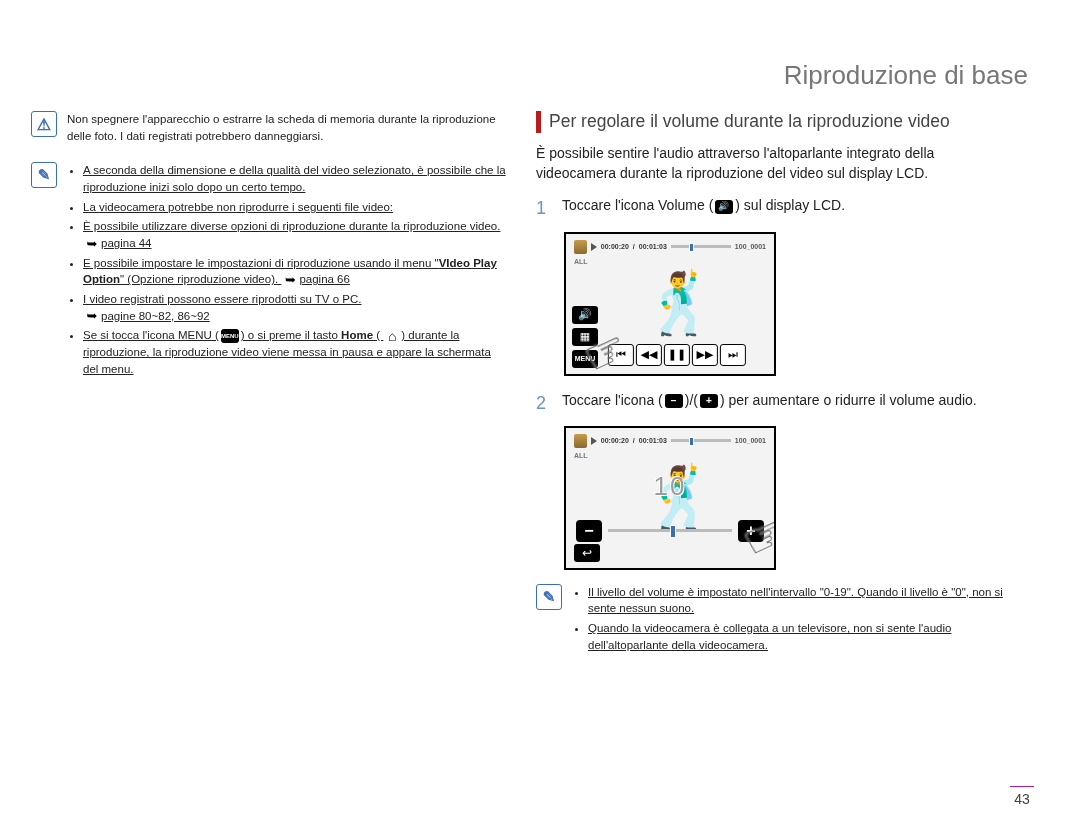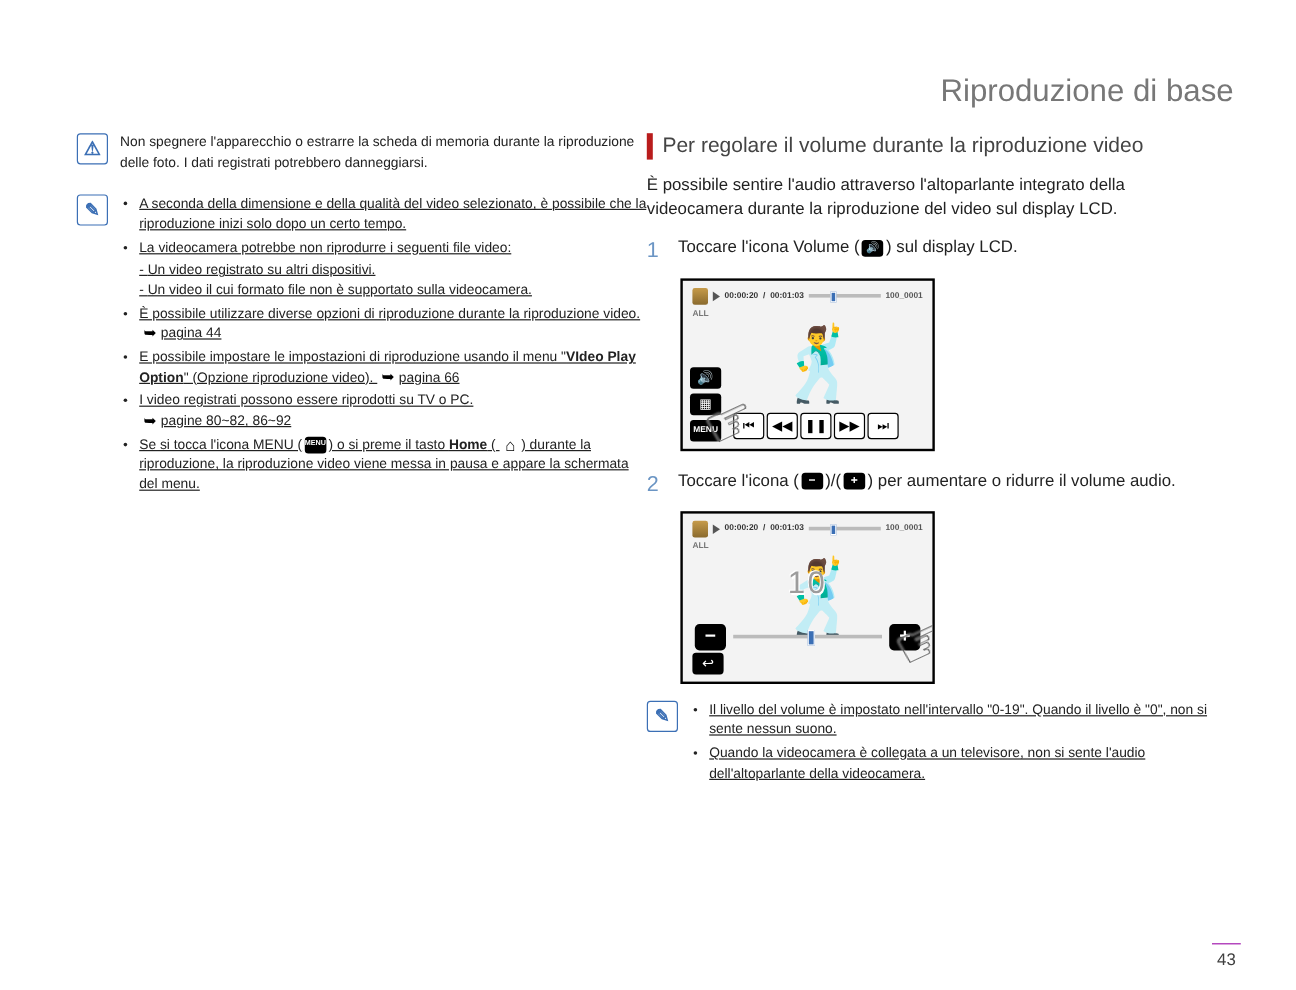--- a/index.html
+++ b/index.html
@@ -7,32 +7,33 @@
     padding: 0;
     background: #fff;
     font-family: Arial, Helvetica, sans-serif;
     color: #222;
   }
   .page {
     width: 1080px;
     height: 825px;
     position: relative;
     box-sizing: border-box;
-    padding: 60px 46px 30px 64px;
+    padding: 60px 46px 30px 31px;
   }
   .header {
     text-align: right;
     font-size: 26px;
     color: #777;
     font-weight: 400;
     margin-bottom: 20px;
     padding-right: 6px;
   }
   .columns {
     display: flex;
+    gap: 30px;
   }
   .col-left { width: 475px; }
   .col-right { width: 475px; }
 
   .note-row {
     display: flex;
     gap: 10px;
     margin-bottom: 18px;
   }
   .icon-box {
@@ -192,24 +193,20 @@
         <div class="small">Non spegnere l'apparecchio o estrarre la scheda di memoria durante la riproduzione delle foto. I dati registrati potrebbero danneggiarsi.</div>
       </div>
 
       <div class="note-row">
         <div class="icon-box icon-note"></div>
         <div class="small">
           <ul class="notes">
             <li>A seconda della dimensione e della qualità del video selezionato, è possibile che la riproduzione inizi solo dopo un certo tempo.</li>
             <li>
               <span>La videocamera potrebbe non riprodurre i seguenti file video:</span>
-              <div class="sub">
-                <div class="sub-dash">Un video registrato su altri dispositivi.</div>
-                <div class="sub-dash">Un video il cui formato file non è supportato sulla videocamera.</div>
-              </div>
             </li>
             <li>
               <span>È possibile utilizzare diverse opzioni di riproduzione durante la riproduzione video. </span><span class="inline-ico arrow-page"></span><span>pagina 44</span>
             </li>
             <li>
               <span>E possibile impostare le impostazioni di riproduzione usando il menu "</span><b>VIdeo Play Option</b><span>" (Opzione riproduzione video). </span><span class="inline-ico arrow-page"></span><span>pagina 66</span>
             </li>
             <li>
               <span>I video registrati possono essere riprodotti su TV o PC.</span><br>
               <span class="inline-ico arrow-page"></span><span>pagine 80~82, 86~92</span>

